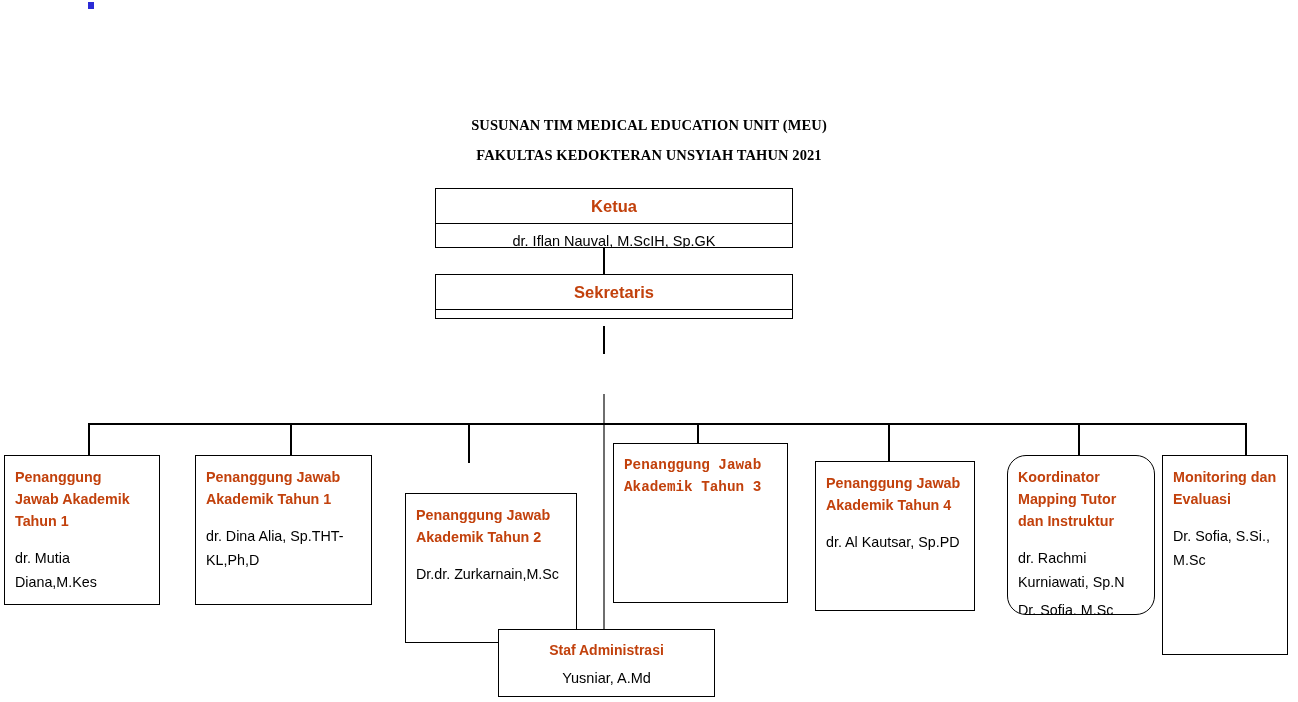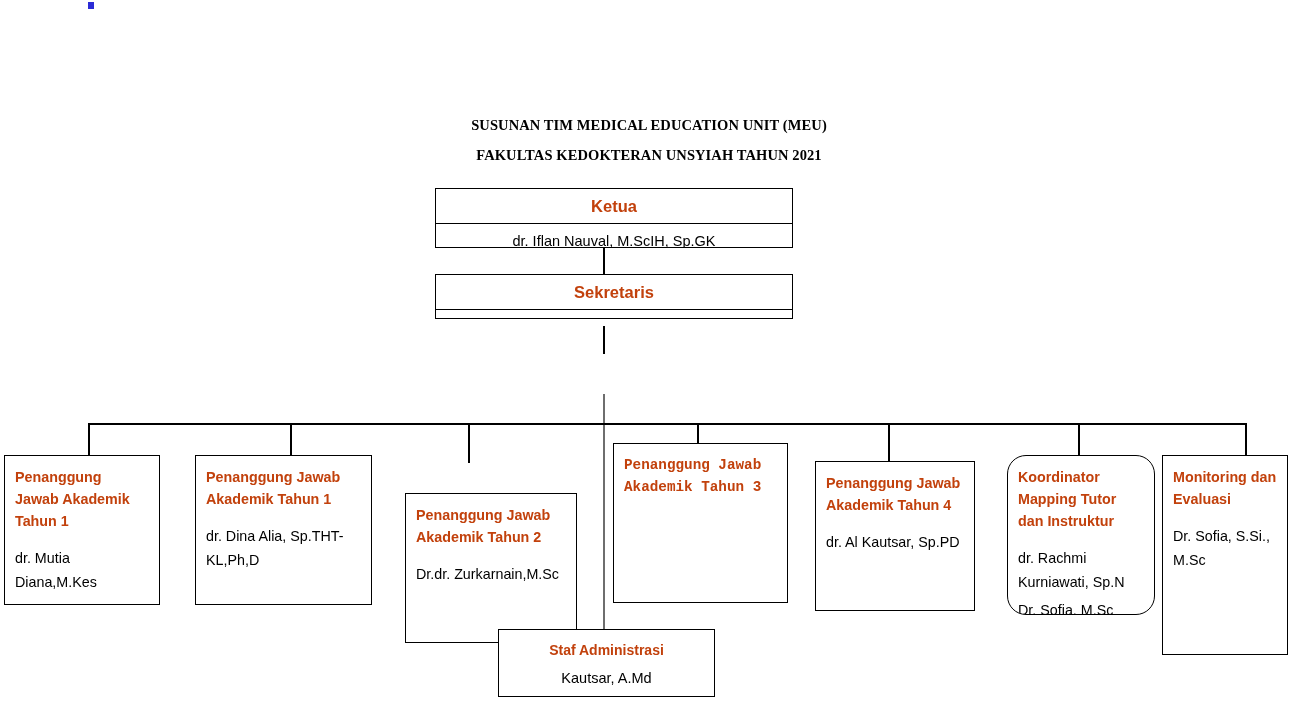--- a/index.html
+++ b/index.html
@@ -206,16 +206,16 @@
     <span class="node-sub" style="margin-top:4px;">Dr. Sofia, M.Sc</span>
   </div>
 
   <div class="node node-leaf" style="left:1162px; top:455px; width:126px; height:200px;">
     <span class="node-title">Monitoring dan Evaluasi</span>
     <span class="node-sub">Dr. Sofia, S.Si., M.Sc</span>
   </div>
 
   <div class="node node-top" id="node-staf" style="left:498px; top:629px; width:217px; height:68px;">
     <div class="node-title">Staf Administrasi</div>
-    <div class="node-sub">Kautsar, A.Md</div>
+    <div class="node-sub">Yusniar, A.Md</div>
   </div>
 
 </div>
 
 </body></html>

